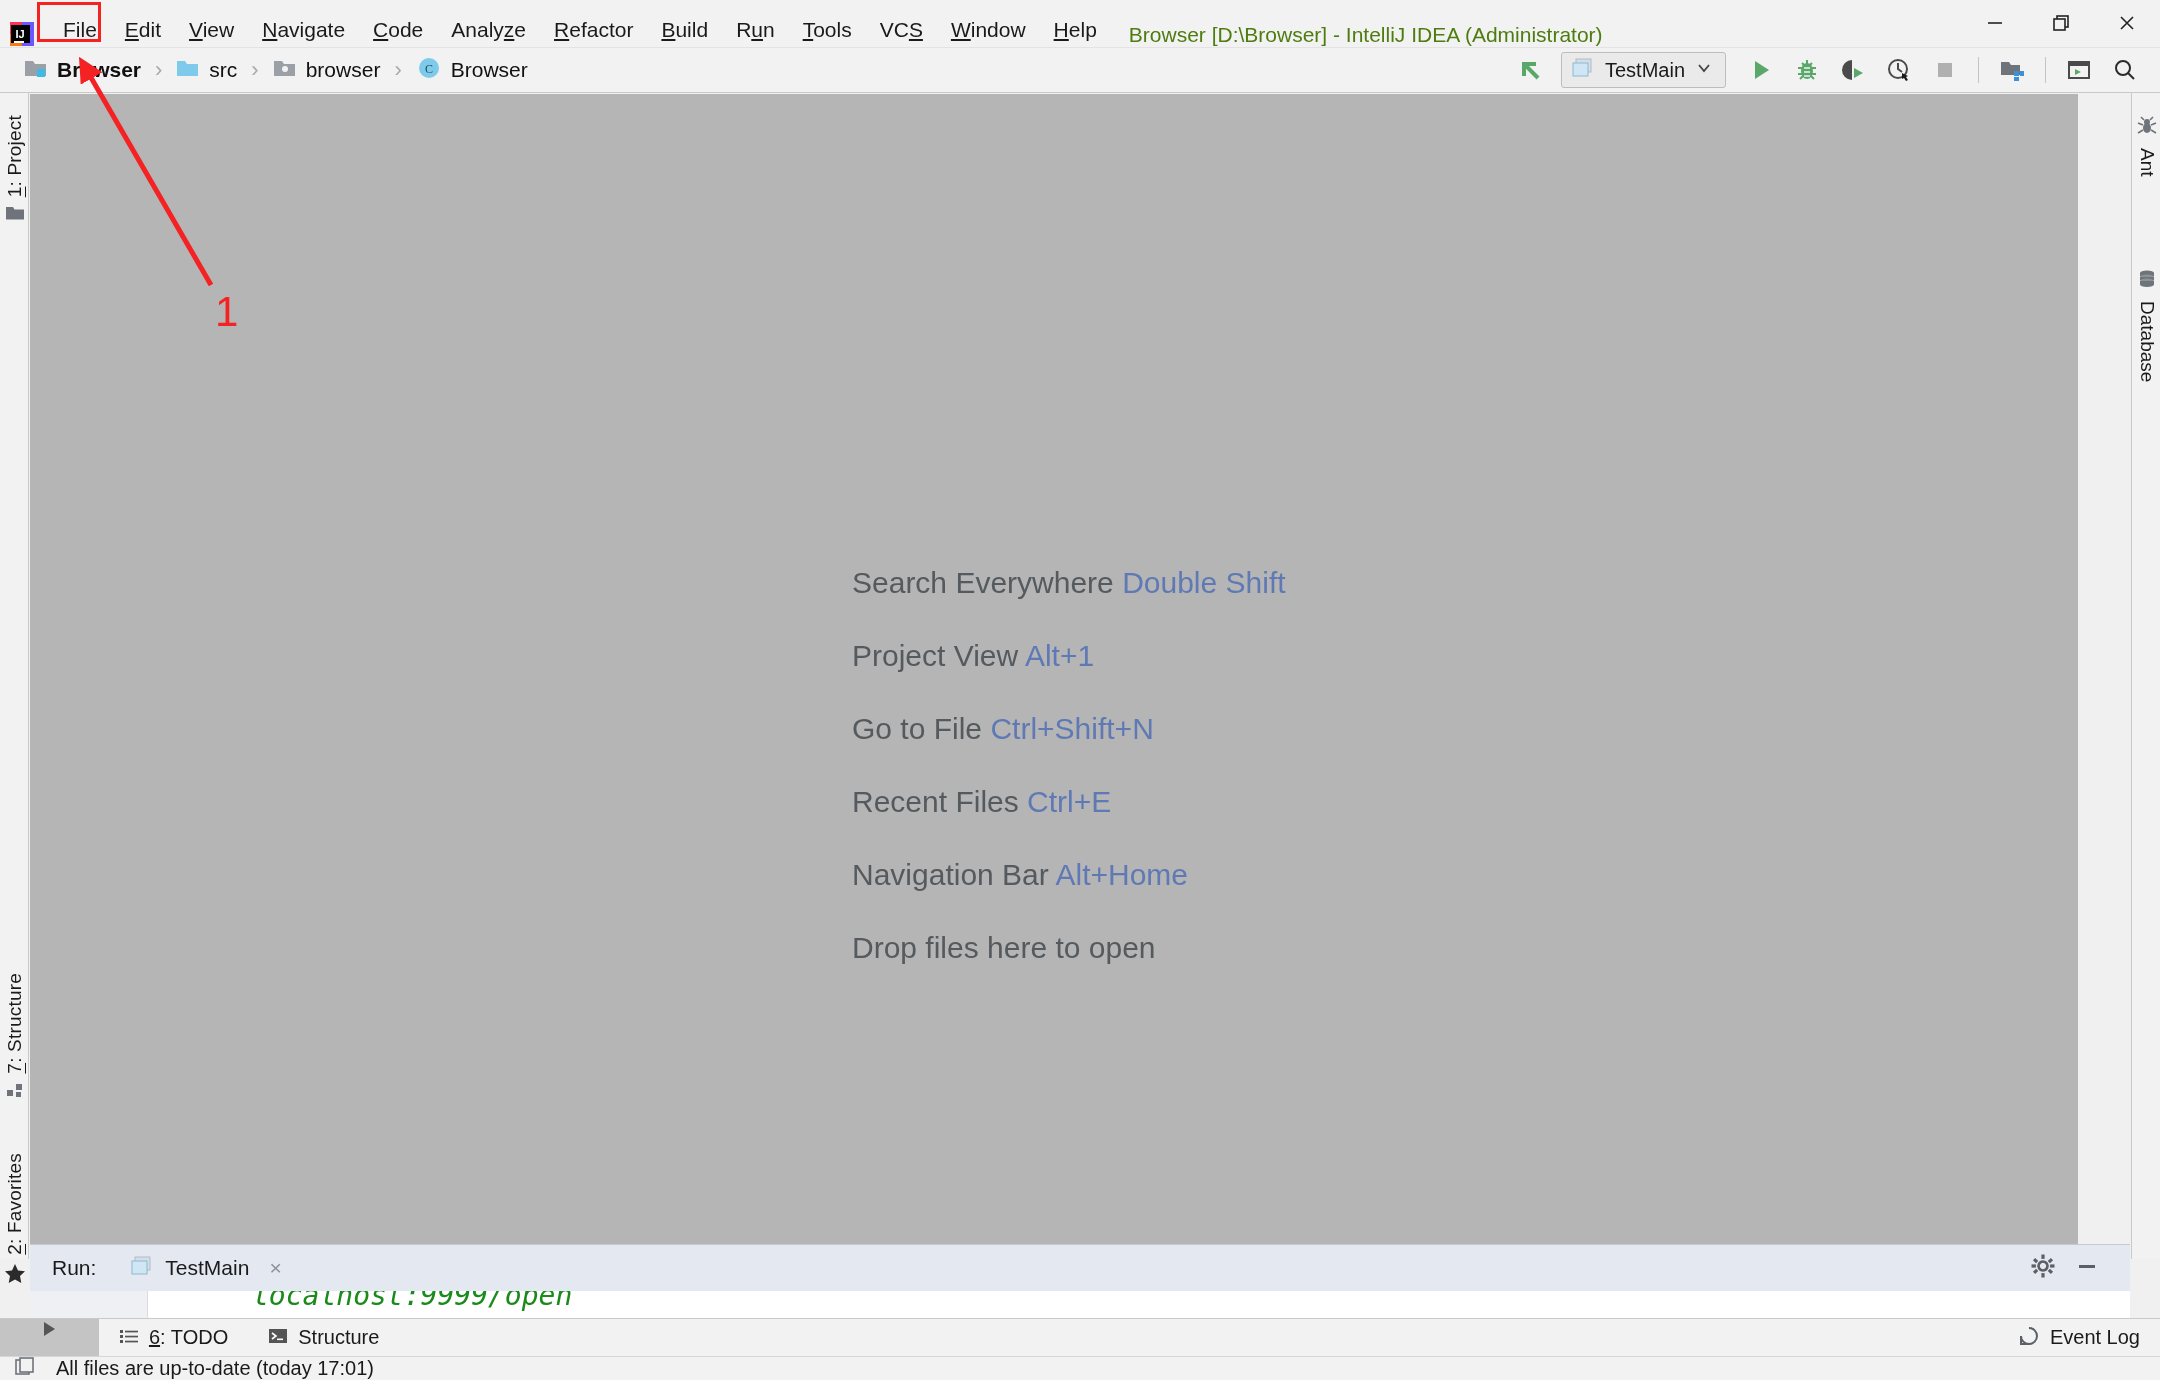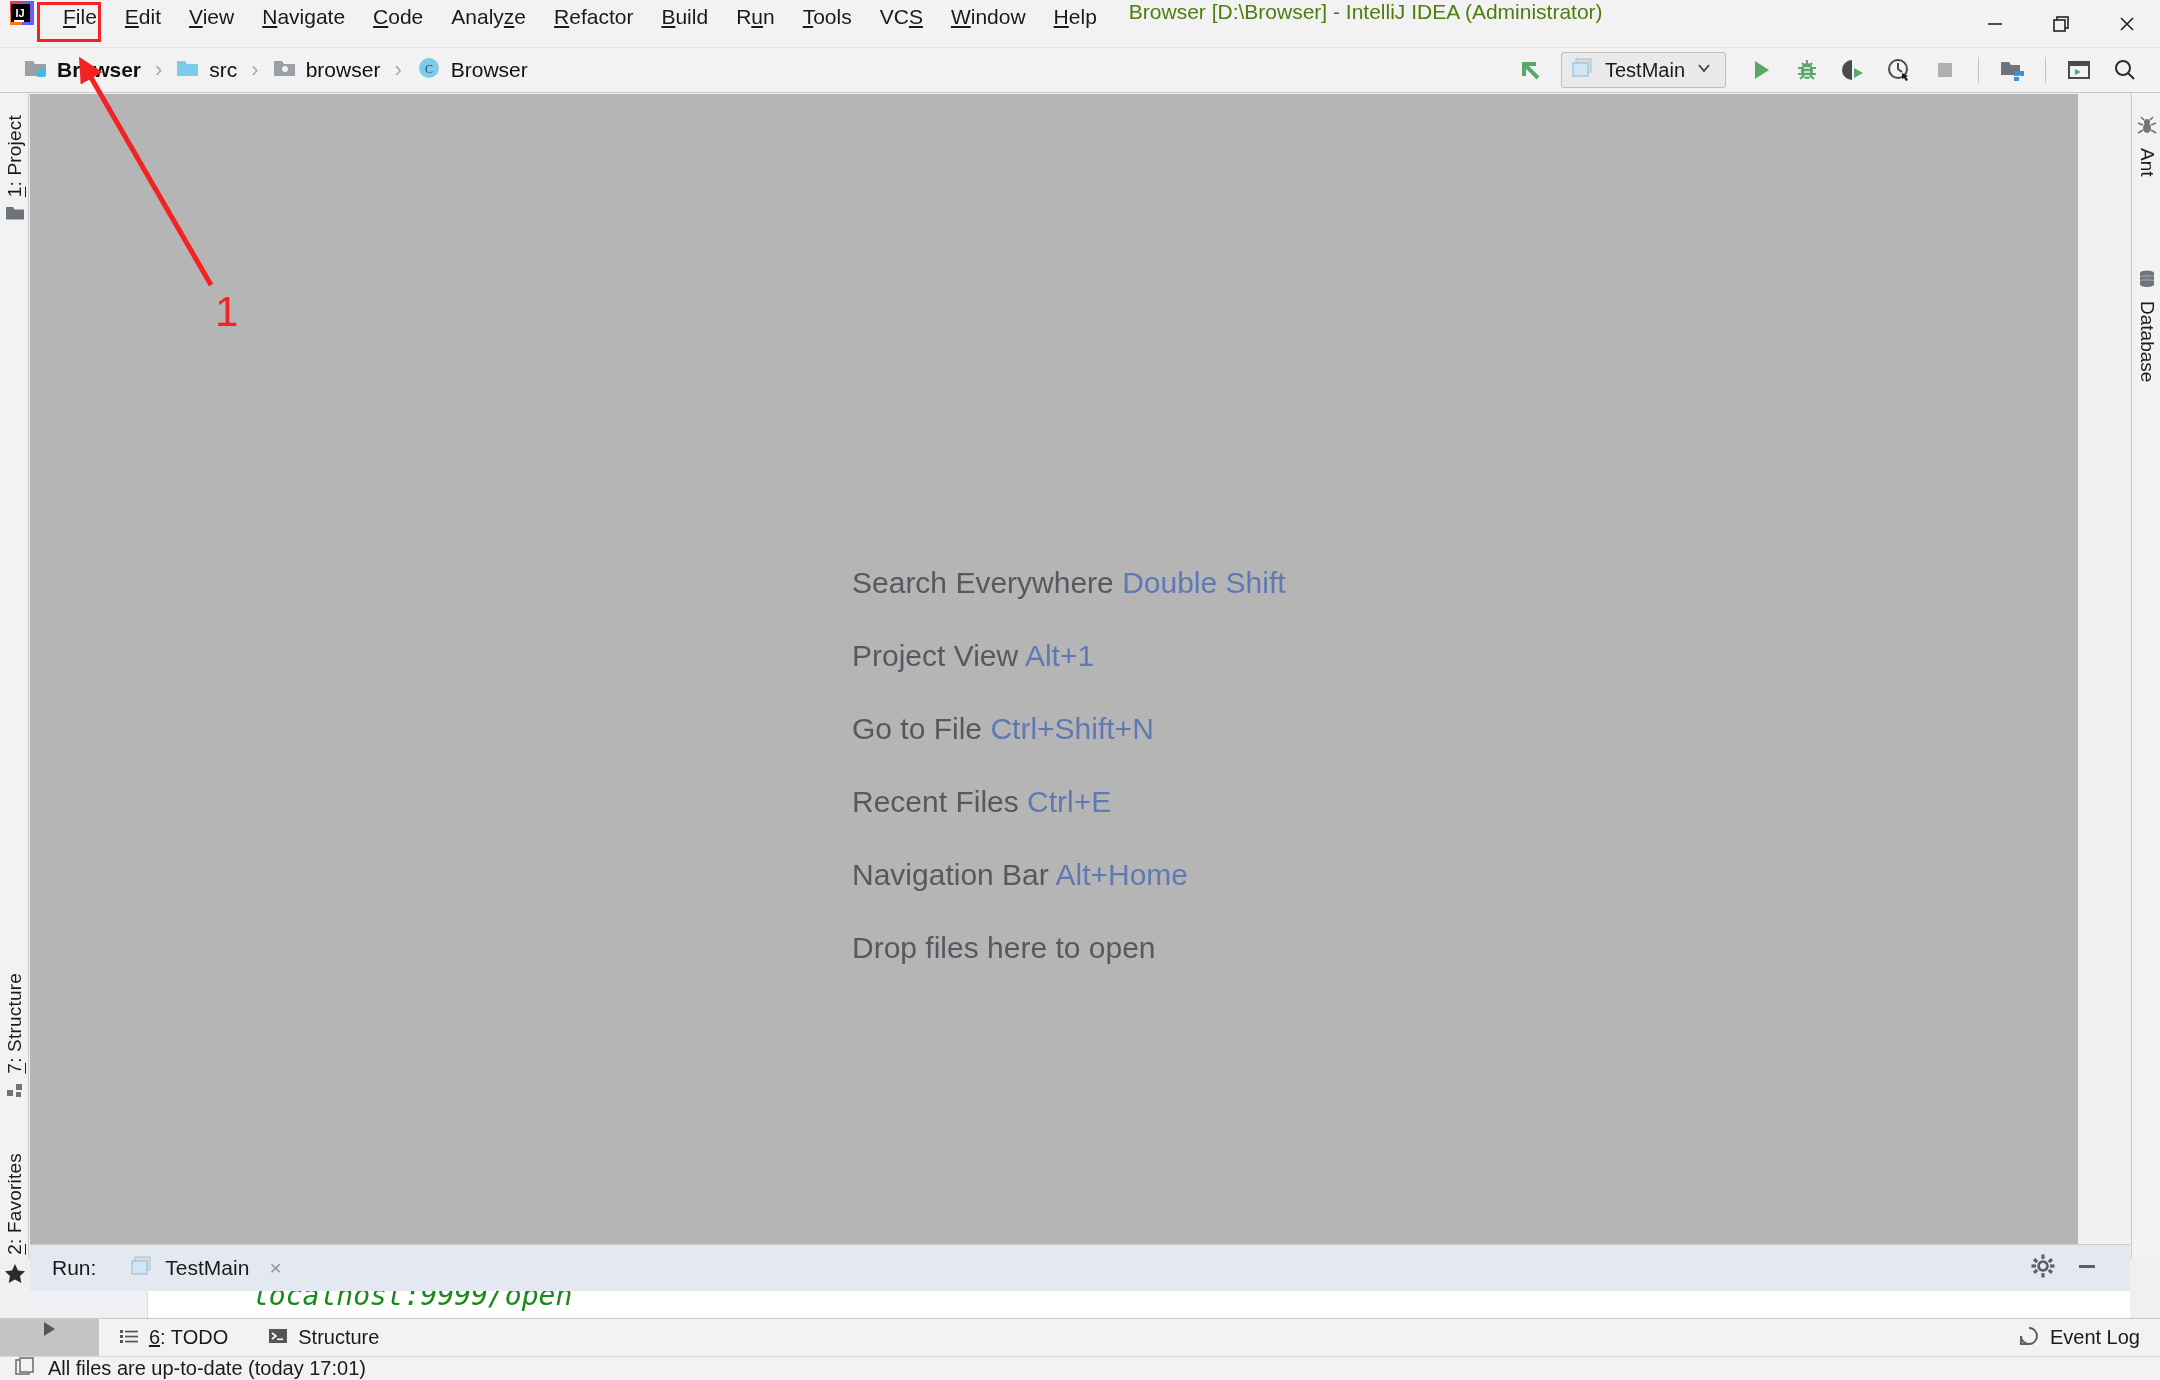--- a/index.html
+++ b/index.html
@@ -9,21 +9,21 @@
     font-family: "Liberation Sans", sans-serif;
     background: #f0f0f0;
     -webkit-font-smoothing: antialiased;
   }
   #app { position: relative; width: 2160px; height: 1380px; }
 
   
   .menubar {
     position: absolute; left: 0; top: 0; width: 2160px; height: 48px;
     background: #f2f2f2;
-    display: flex; align-items: flex-start;
+    display: flex; align-items: flex-end;
     border-bottom: 1px solid #e3e3e3;
   }
   .ij-logo {
     width: 26px; height: 26px; margin-left: 9px; margin-right: 14px;
     flex: 0 0 auto; position: relative;
   }
   .menu-item {
     font-size: 21px; color: #1a1a1a; padding: 4px 14px;
     white-space: nowrap; line-height: 26px; cursor: default;
   }
@@ -149,21 +149,21 @@
     display: flex; align-items: center; gap: 10px; height: 38px; padding: 0 20px; cursor: default;
   }
   .btool.active { background: #c4c4c4; flex-direction: column; }
   .btool-label { font-size: 20px; color: #1a1a1a; white-space: nowrap; }
   .btool-label .mn { text-decoration: underline; }
   .bottombar .right { margin-left: auto; display: flex; align-items: center; }
 
   
   .statusbar {
     position: absolute; left: 0; top: 1356px; width: 2160px; height: 24px;
-    background: #f2f2f2; display: flex; align-items: center; gap: 12px; padding-left: 14px;
+    background: #f2f2f2; display: flex; align-items: center; gap: 20px; padding-left: 14px;
     border-top: 1px solid #d6d6d6;
   }
   .status-text { font-size: 20px; color: #1a1a1a; white-space: nowrap; }
 
   
   .anno-rect {
     position: absolute; left: 37px; top: 2px; width: 64px; height: 40px;
     border: 3px solid #f42222; pointer-events: none;
   }
   .anno-num {

